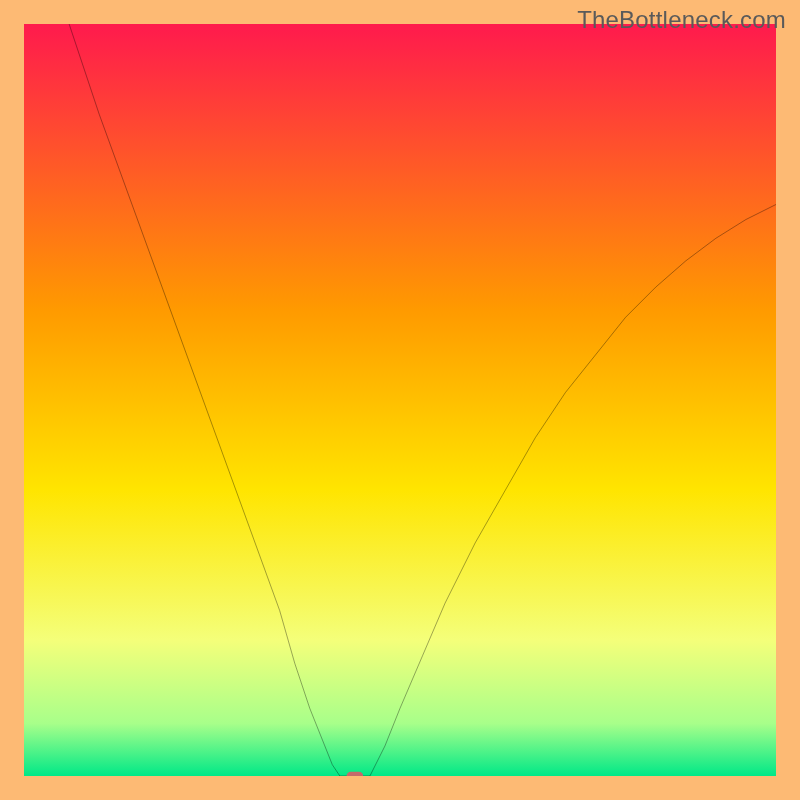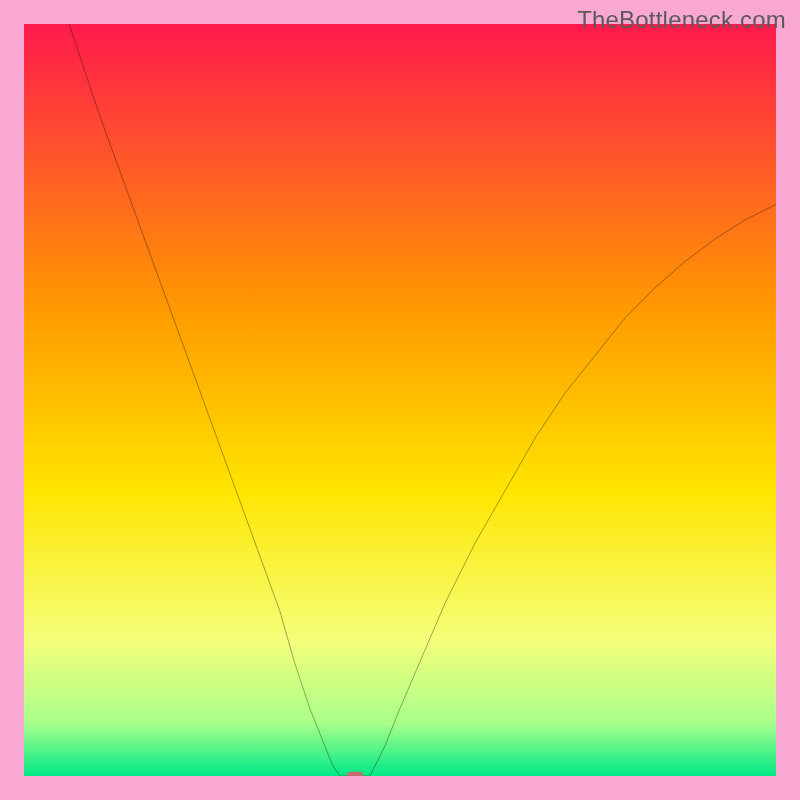--- a/index.html
+++ b/index.html
@@ -7,21 +7,21 @@
     padding: 0;
     width: 800px;
     height: 800px;
     background: #000;
     overflow: hidden;
   }
   .frame {
     position: relative;
     width: 800px;
     height: 800px;
-    background: #f9a8d4;
+    background: #fdba74;
   }
   .watermark {
     position: absolute;
     top: 6px;
     right: 14px;
     font-family: Arial, Helvetica, sans-serif;
     font-size: 24px;
     color: #5a5a5a;
     letter-spacing: 0.2px;
     z-index: 10;

